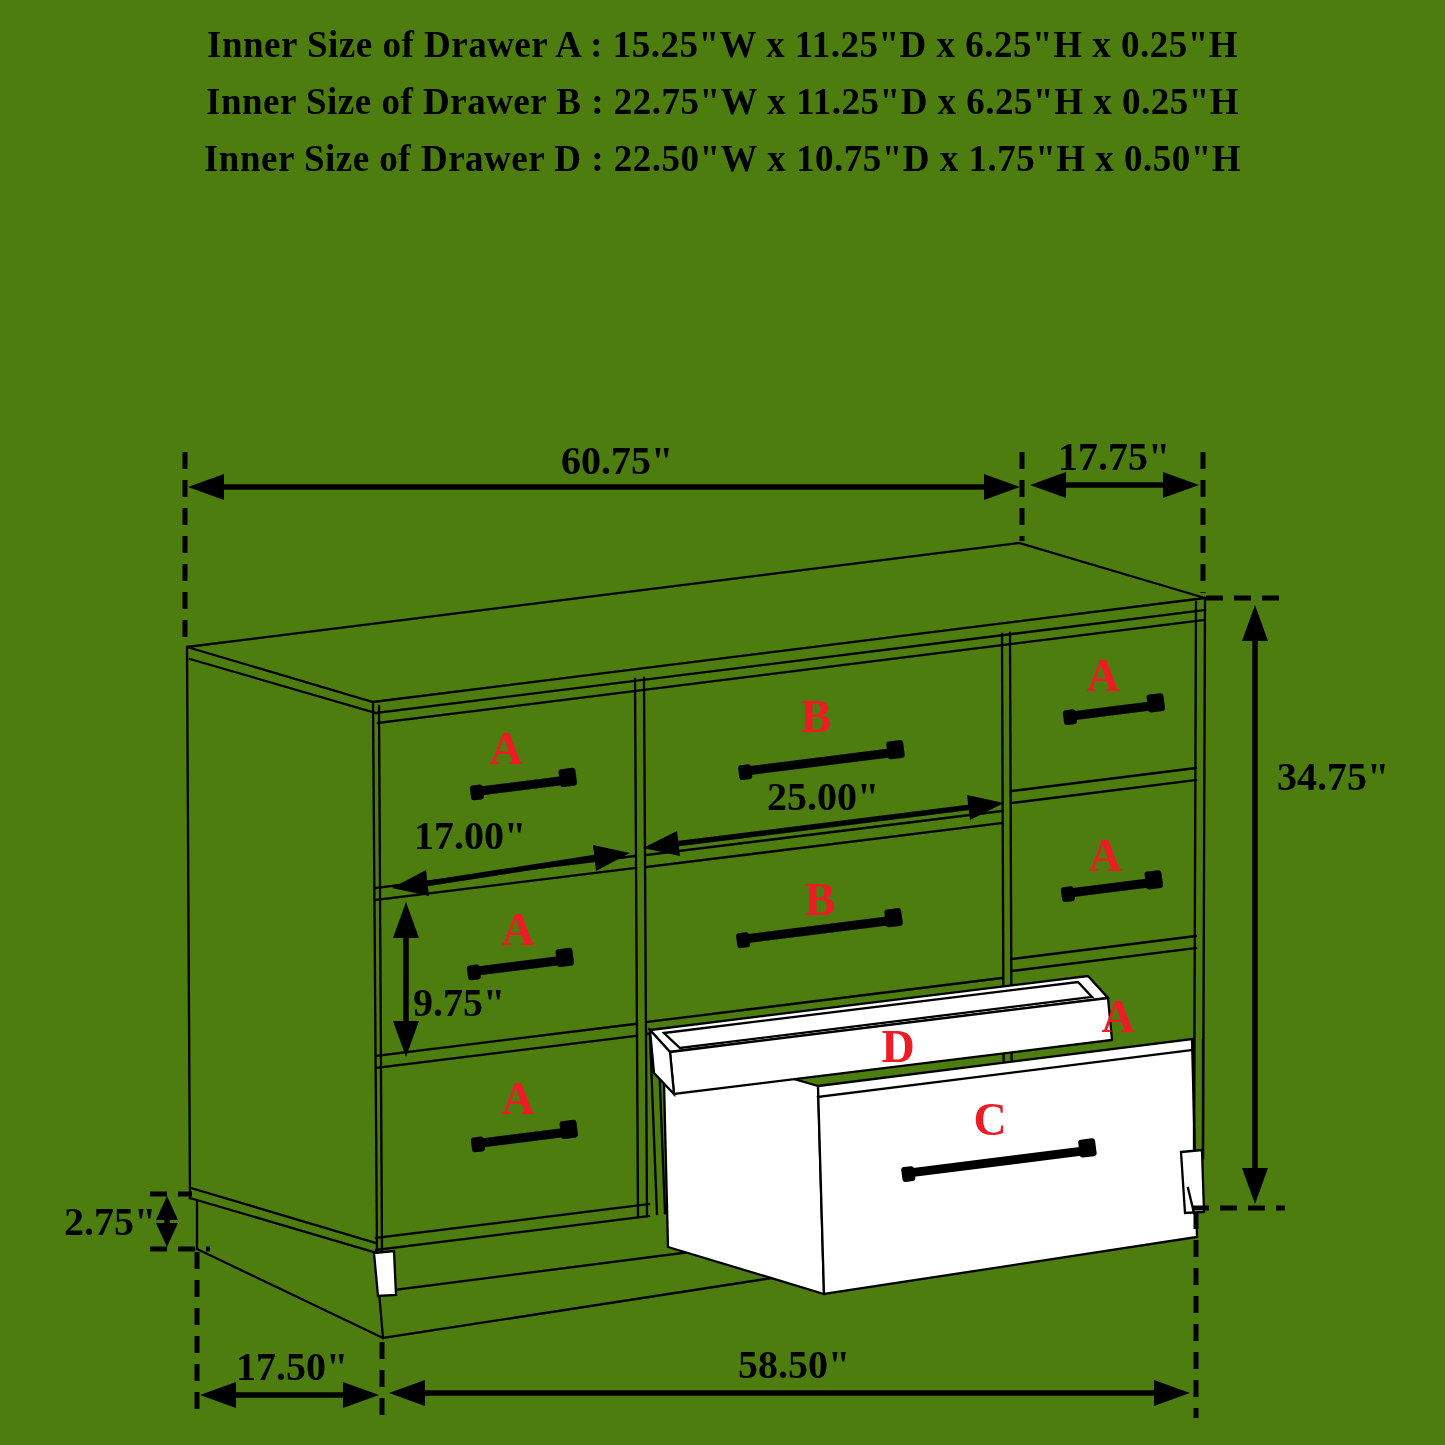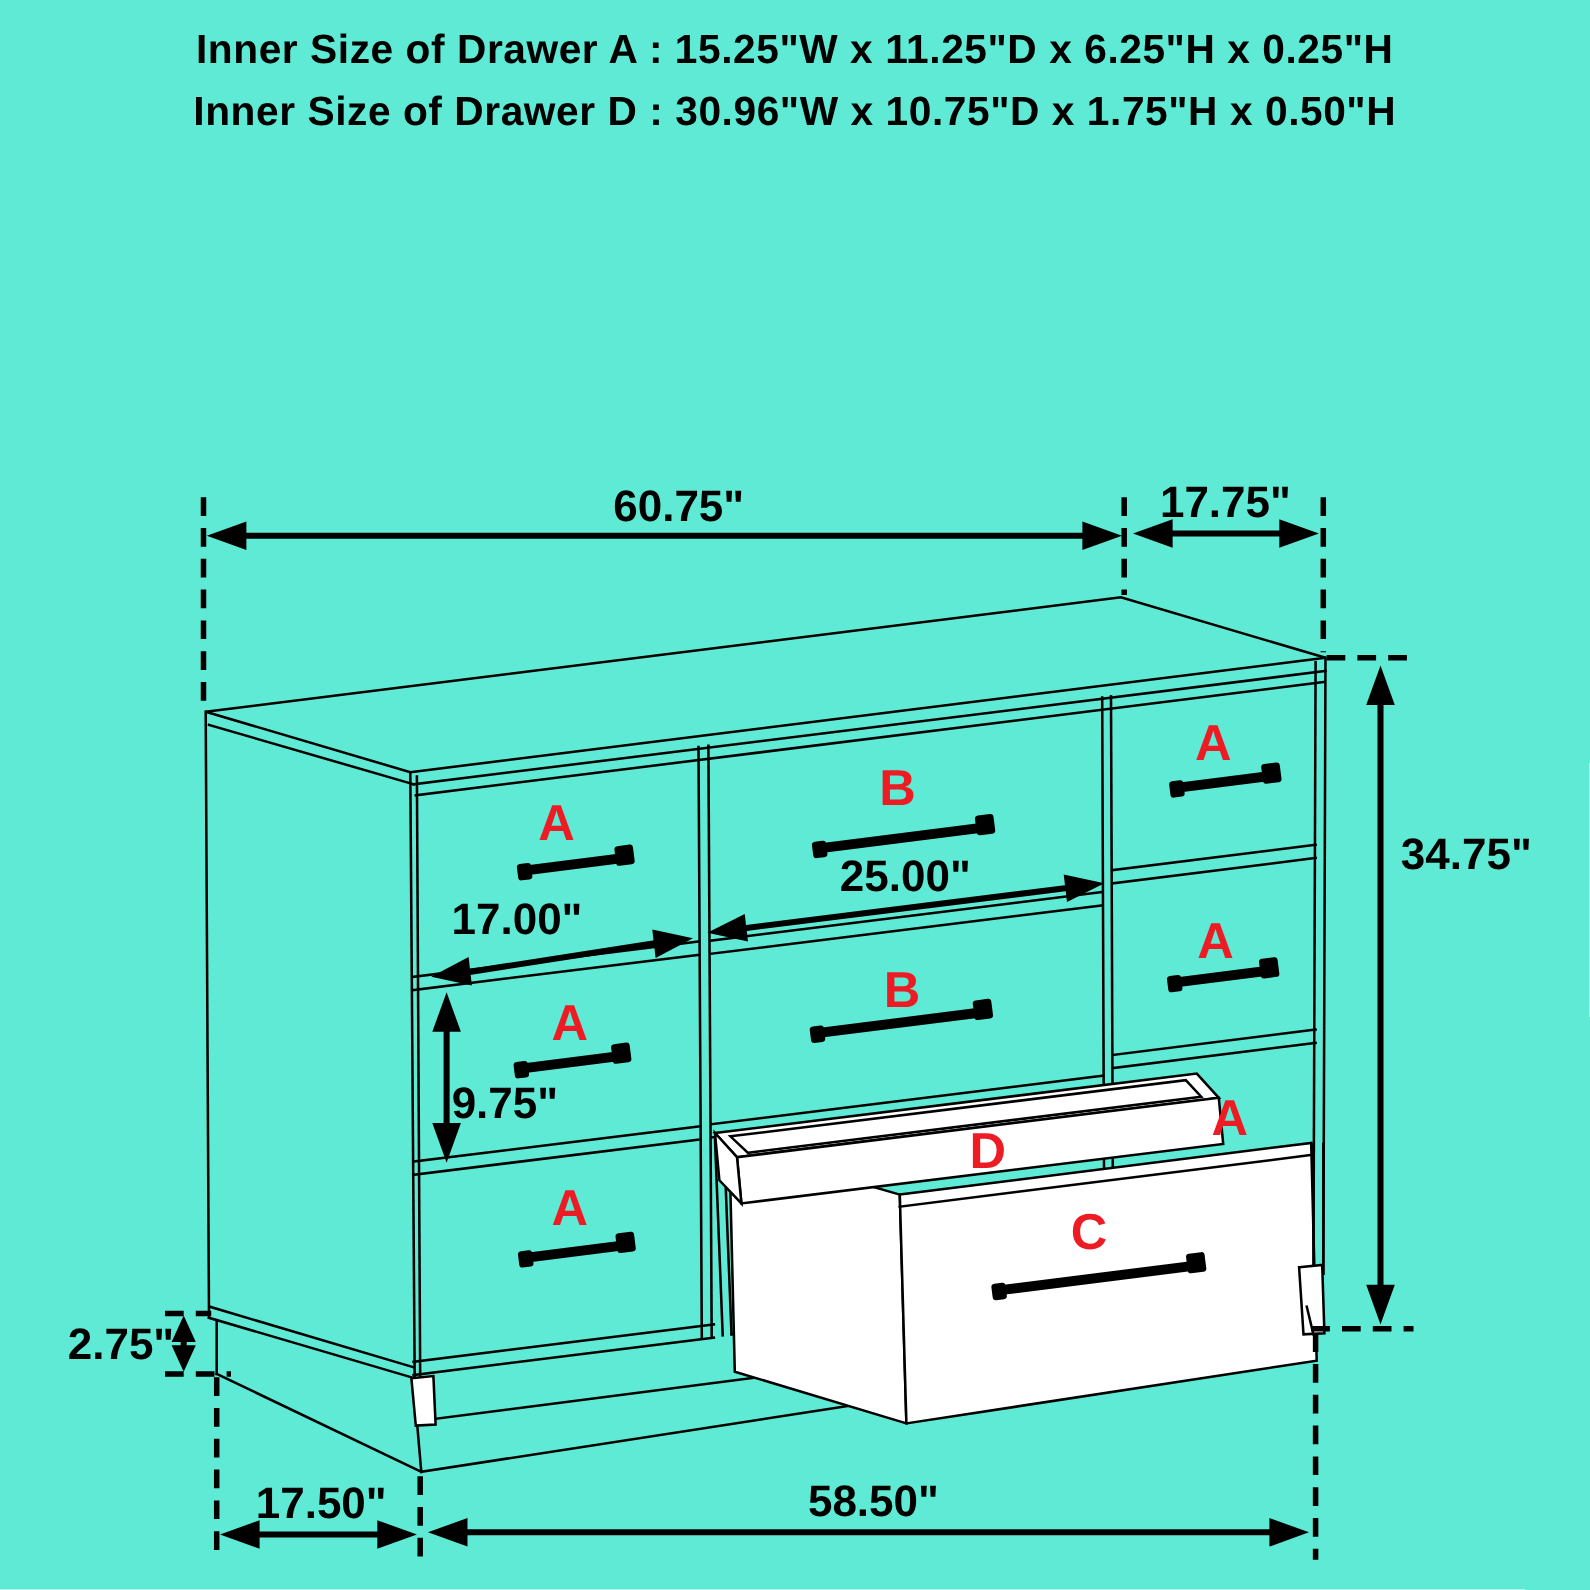--- a/index.html
+++ b/index.html
@@ -1,38 +1,39 @@
 <!DOCTYPE html>
 <html><head>
 <meta charset="utf-8">
 <style>
   html,body{margin:0;padding:0;background:#fff;}
-  .stage{position:relative;width:1445px;height:1445px;background:#5eead4;overflow:hidden;
-         font-family:Liberation Sans, sans-serif;}
+  .stage{position:relative;width:1445px;height:1445px;background:#4d7c0f;overflow:hidden;
+         font-family:Liberation Serif, serif;}
   .title-block{position:absolute;top:16px;left:0;width:1445px;text-align:center;
                color:#000;font-weight:bold;font-size:37px;line-height:57px;letter-spacing:.5px;}
   .title-block div{white-space:pre;}
   svg.diagram{position:absolute;left:0;top:0;}
   .ln{stroke:#000;stroke-width:2.3;fill:none;stroke-linecap:square;}
   .wfill{fill:#ffffff;stroke:#000;stroke-width:2.3;}
   .dim{stroke:#000;stroke-width:5.5;fill:none;stroke-linecap:butt;}
   .dash{stroke:#000;stroke-width:5;fill:none;stroke-dasharray:17 11;stroke-linecap:butt;}
   .head{fill:#000;stroke:none;}
   .dimtxt{fill:#000;font-weight:bold;font-size:40px;text-anchor:middle;}
   .red{fill:#ed1c24;font-weight:bold;font-size:46px;text-anchor:middle;}
   .handle{fill:#000;stroke:none;}
 </style>
 </head>
 <body>
 
 <div class="stage">
 
   <div class="title-block">
     <div>Inner Size of Drawer A : 15.25"W x 11.25"D x 6.25"H x 0.25"H</div>
-    <div>Inner Size of Drawer D : 30.96"W x 10.75"D x 1.75"H x 0.50"H</div>
+    <div>Inner Size of Drawer B : 22.75"W x 11.25"D x 6.25"H x 0.25"H</div>
+    <div>Inner Size of Drawer D : 22.50"W x 10.75"D x 1.75"H x 0.50"H</div>
   </div>
 
   <svg class="diagram" width="1445" height="1445" viewBox="0 0 1445 1445">
 
     <g>
 
       <path class="ln" d="M187,647 L1019,543 L1205,598 L373,702 Z"></path>
       <path class="ln" d="M190,659 L376,713"></path>
       <path class="ln" d="M376,713 L1205,610"></path>
       <path class="ln" d="M378,723 L1204,620"></path>

